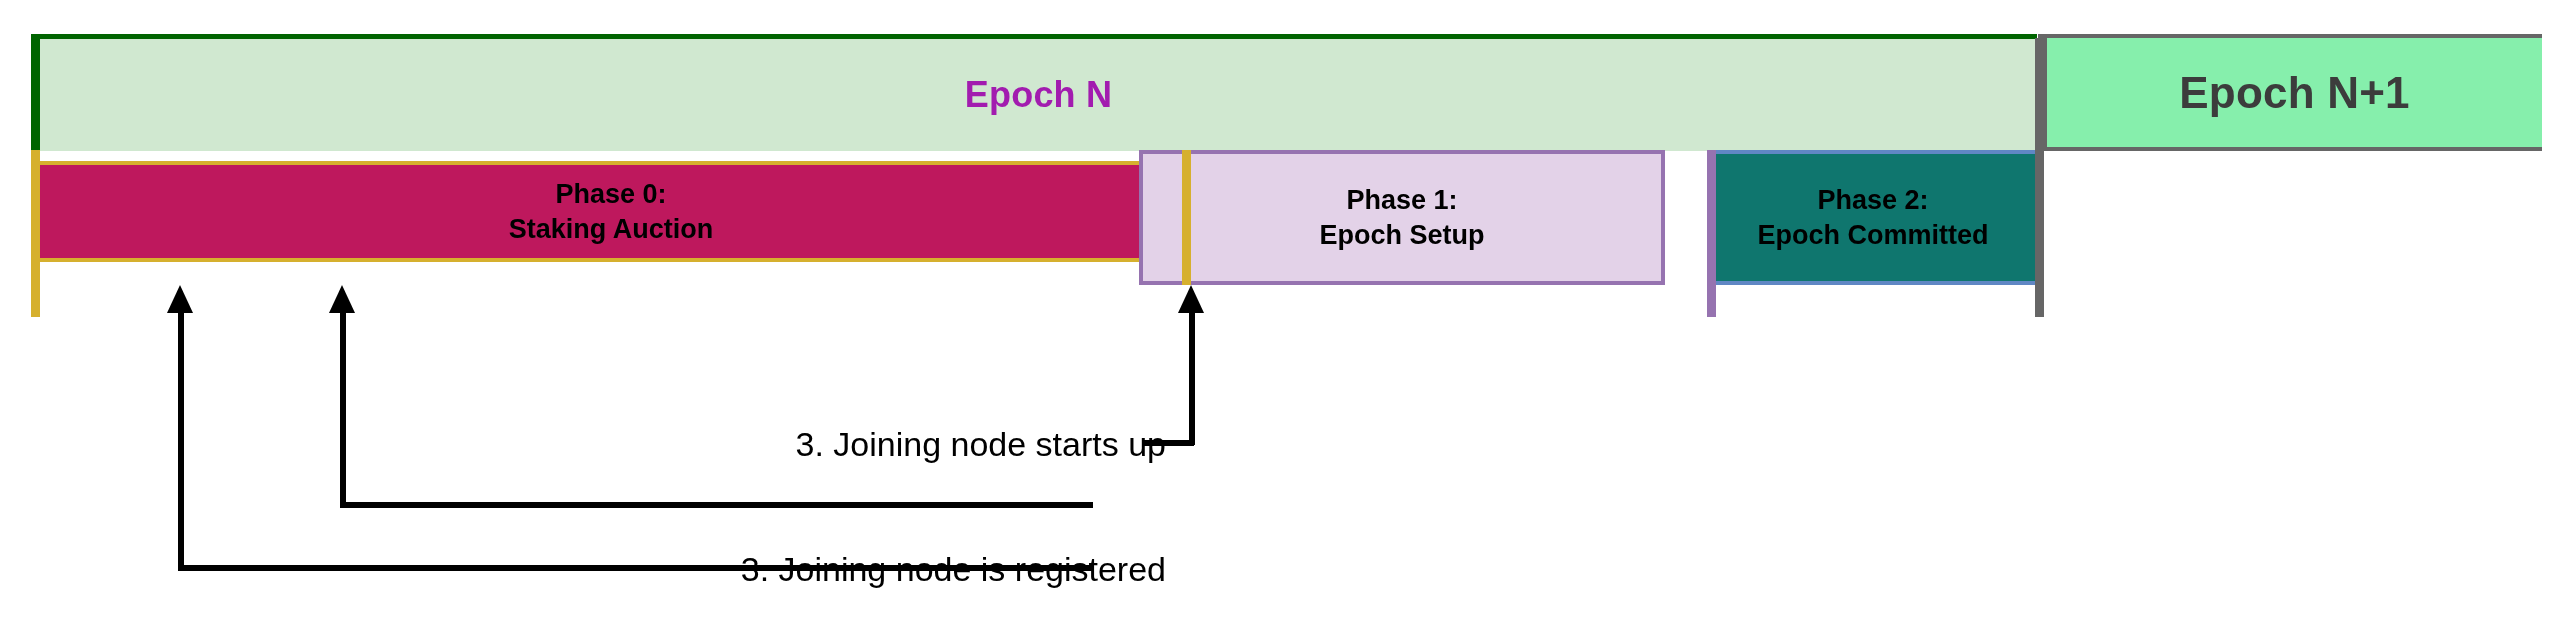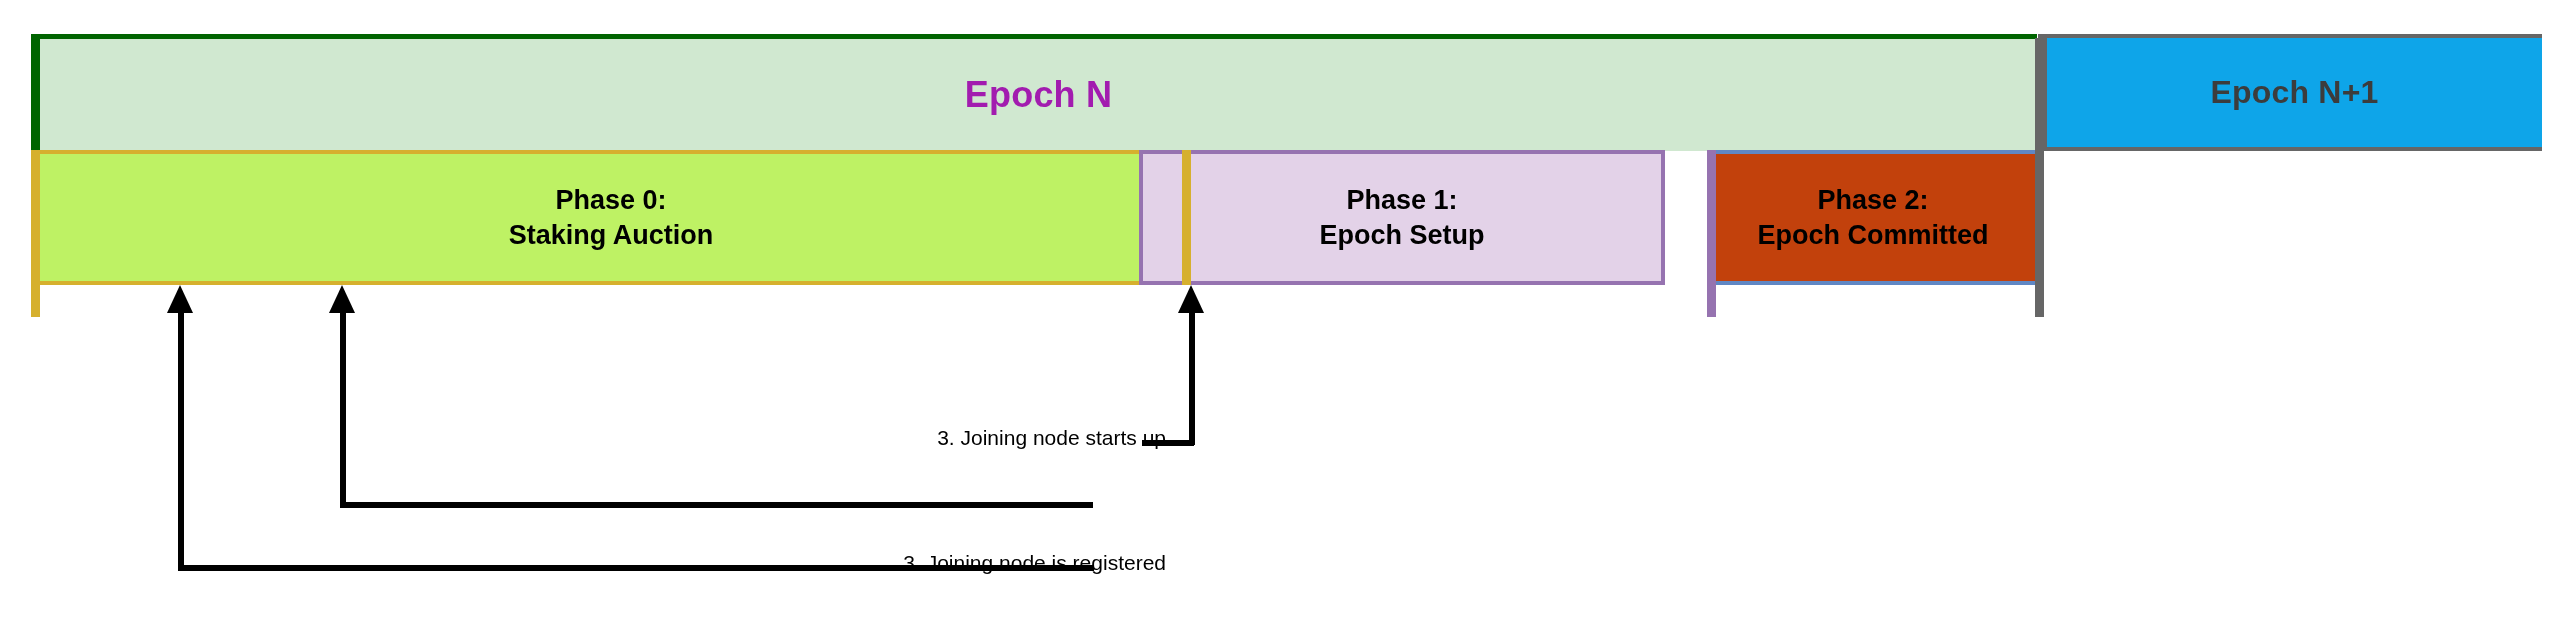--- a/index.html
+++ b/index.html
@@ -37,65 +37,65 @@
     border-top: 5.5px solid #006400;
     border-left: 9.4px solid #006400;
     color: #a21caf;
     font-size: 36px;
   }
   #epoch-n-plus-1 {
     left: 2038px;
     top: 34px;
     width: 504px;
     height: 117px;
-    background: #0ea5e9;
+    background: #86efac;
     border-top: 4.7px solid #666666;
     border-bottom: 4.7px solid #666666;
     border-left: 9.4px solid #666666;
     color: #3c3c3c;
-    font-size: 32px;
+    font-size: 44px;
   }
 
   
   .phase-box {
     position: absolute;
     box-sizing: border-box;
     display: flex;
     flex-direction: column;
     align-items: center;
     justify-content: center;
     color: #000000;
     font-weight: bold;
     font-size: 27px;
     line-height: 1.28;
     white-space: nowrap;
   }
   #phase-0 {
     left: 31px;
-    top: 150px;
+    top: 161px;
     width: 1160px;
-    height: 135px;
-    background: #bef264;
+    height: 101px;
+    background: #be185d;
     border: 4.7px solid #d6b02e;
   }
   #phase-1 {
     left: 1139px;
     top: 150px;
     width: 526px;
     height: 135px;
     background: #e3d2e8;
     border: 4.7px solid #9673b0;
     align-items: center;
   }
   #phase-2 {
     left: 1707px;
     top: 150px;
     width: 332px;
     height: 135px;
-    background: #c2410c;
+    background: #0f766e;
     border: 4.7px solid #6087c4;
   }
   .phase-box .line { display: block; }
 
   
   .tick {
     position: absolute;
     width: 9.4px;
   }
   #tick-epoch-start { left: 31px;   top: 150px; height: 167px; background: #d6b02e; }
@@ -131,21 +131,21 @@
   #leader-3-v { left: 1189px; top: 310px; height: 135px; }
   #leader-3-h { left: 1142px; top: 440px; width: 52px; }
   #arrow-3    { left: 1178px; top: 285px; }
 
   
   .callout-label {
     position: absolute;
     right: 1410px;              
     text-align: right;
     color: #000000;
-    font-size: 21px;
+    font-size: 34px;
     white-space: nowrap;
     line-height: 1;
   }
   #label-3 { top: 427px; }
   #label-2 { top: 490px; }
   #label-1 { top: 552px; }
 </style>
 </head>
 <body>
 

